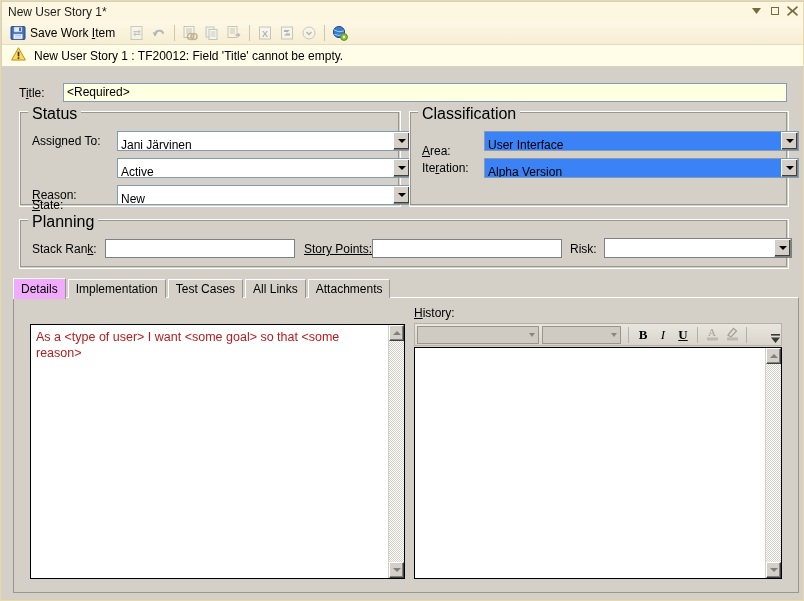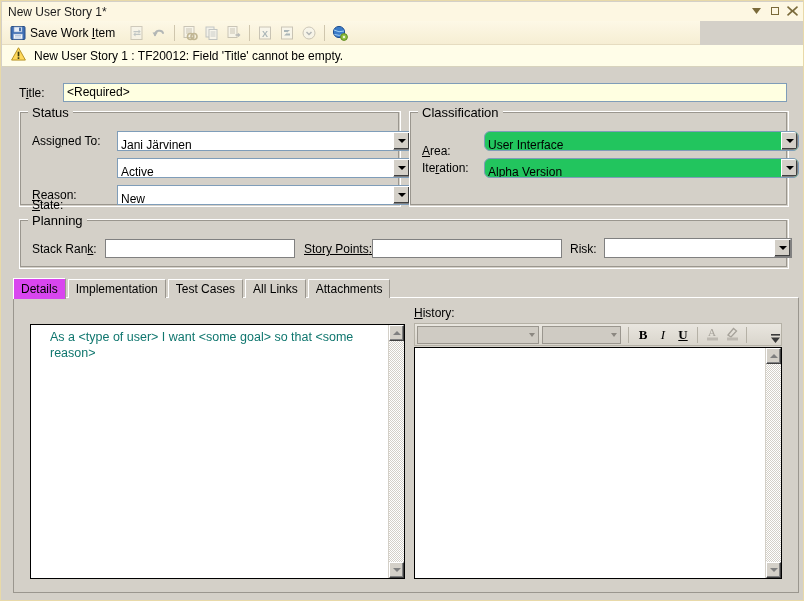--- a/index.html
+++ b/index.html
@@ -57,21 +57,21 @@
   .tb-square {
     width: 8px; height: 8px;
     border: 1.5px solid #7a6a3a;
     box-sizing: border-box;
   }
 
   
   .toolbar {
     position: absolute;
     left: 1px; top: 20px;
-    width: 698px; height: 24px;
+    width: 802px; height: 24px;
     background: linear-gradient(to bottom, #fdf8e6 0%, #f6eed3 100%);
     border-bottom: 1px solid #e6dcc0;
     display: flex;
     align-items: center;
     box-sizing: border-box;
     padding-left: 5px;
   }
   .tb-item {
     display: flex;
     align-items: center;
@@ -150,21 +150,21 @@
   
   .combo {
     box-sizing: border-box;
     border: 1px solid #7f9db9;
     background: #ffffff;
     height: 20px;
     display: flex;
     align-items: stretch;
     overflow: hidden;
   }
-  .combo.req { background: #22c55e; border-radius: 6px; }
+  .combo.req { background: #3b82f6; }
   .combo.plain { border: 1px solid #808080; }
   .combo-text {
     flex: 1;
     font-size: 12px;
     color: #000;
     padding: 13px 3px;
     display: flex;
     align-items: center;
     white-space: nowrap;
     overflow: hidden;
@@ -202,21 +202,21 @@
     left: 0; top: 0; right: 1px; bottom: 1px;
     border: 1px solid #9a968e;
     box-sizing: border-box;
     pointer-events: none;
   }
   .group-title {
     position: absolute;
     left: 8px; top: -7px;
     background: #d4d0c8;
     padding: 0 4px;
-    font-size: 13px;
+    font-size: 16px;
     color: #000;
     z-index: 2;
   }
 
   
   .tabstrip {
     position: absolute;
     left: 6px; top: 207px;
     width: 786px; height: 20px;
     display: flex;
@@ -234,21 +234,21 @@
     box-sizing: border-box;
     background: #d4d0c8;
     border: 1px solid #9a968e;
     border-bottom: none;
     border-top-color: #ffffff;
     border-left-color: #ffffff;
     cursor: default;
   }
   .tab.active {
     height: 21px;
-    background: #d946ef;
+    background: #f0abfc;
     margin-bottom: -1px;
     font-weight: normal;
     z-index: 4;
   }
   .tabpanel {
     position: absolute;
     left: 6px; top: 226px;
     width: 786px; height: 296px;
     border: 1px solid #9a968e;
     border-top: 1px solid #ffffff;
@@ -260,24 +260,24 @@
   .editbox {
     position: absolute;
     box-sizing: border-box;
     border: 1px solid #000000;
     background: #ffffff;
     display: flex;
     overflow: hidden;
   }
   .edit-content {
     flex: 1;
-    padding: 4px 19px;
+    padding: 4px 5px;
     font-size: 12.5px;
     line-height: 16px;
-    color: #0f766e;
+    color: #b91c1c;
     overflow: hidden;
   }
 
   
   .vscroll {
     width: 16px;
     flex: 0 0 16px;
     background-color: #d4d0c8;
     background-image:
       linear-gradient(45deg, #ffffff 25%, transparent 25%, transparent 75%, #ffffff 75%),

